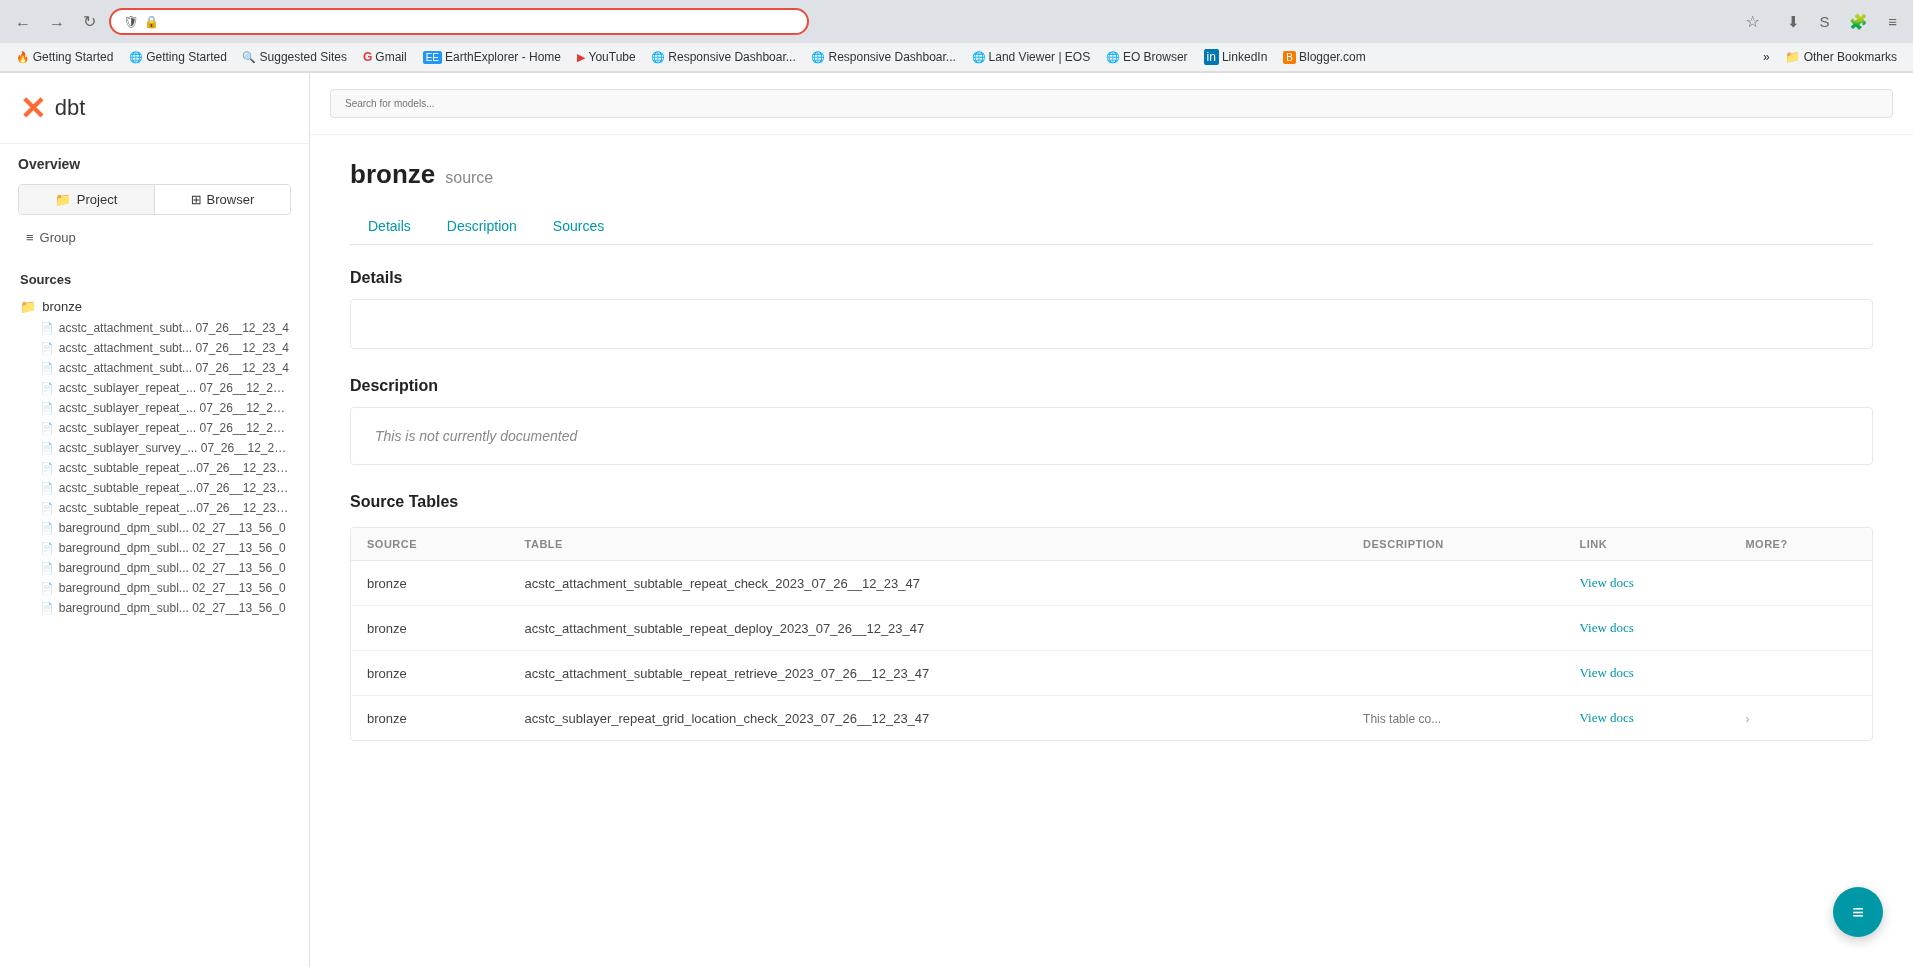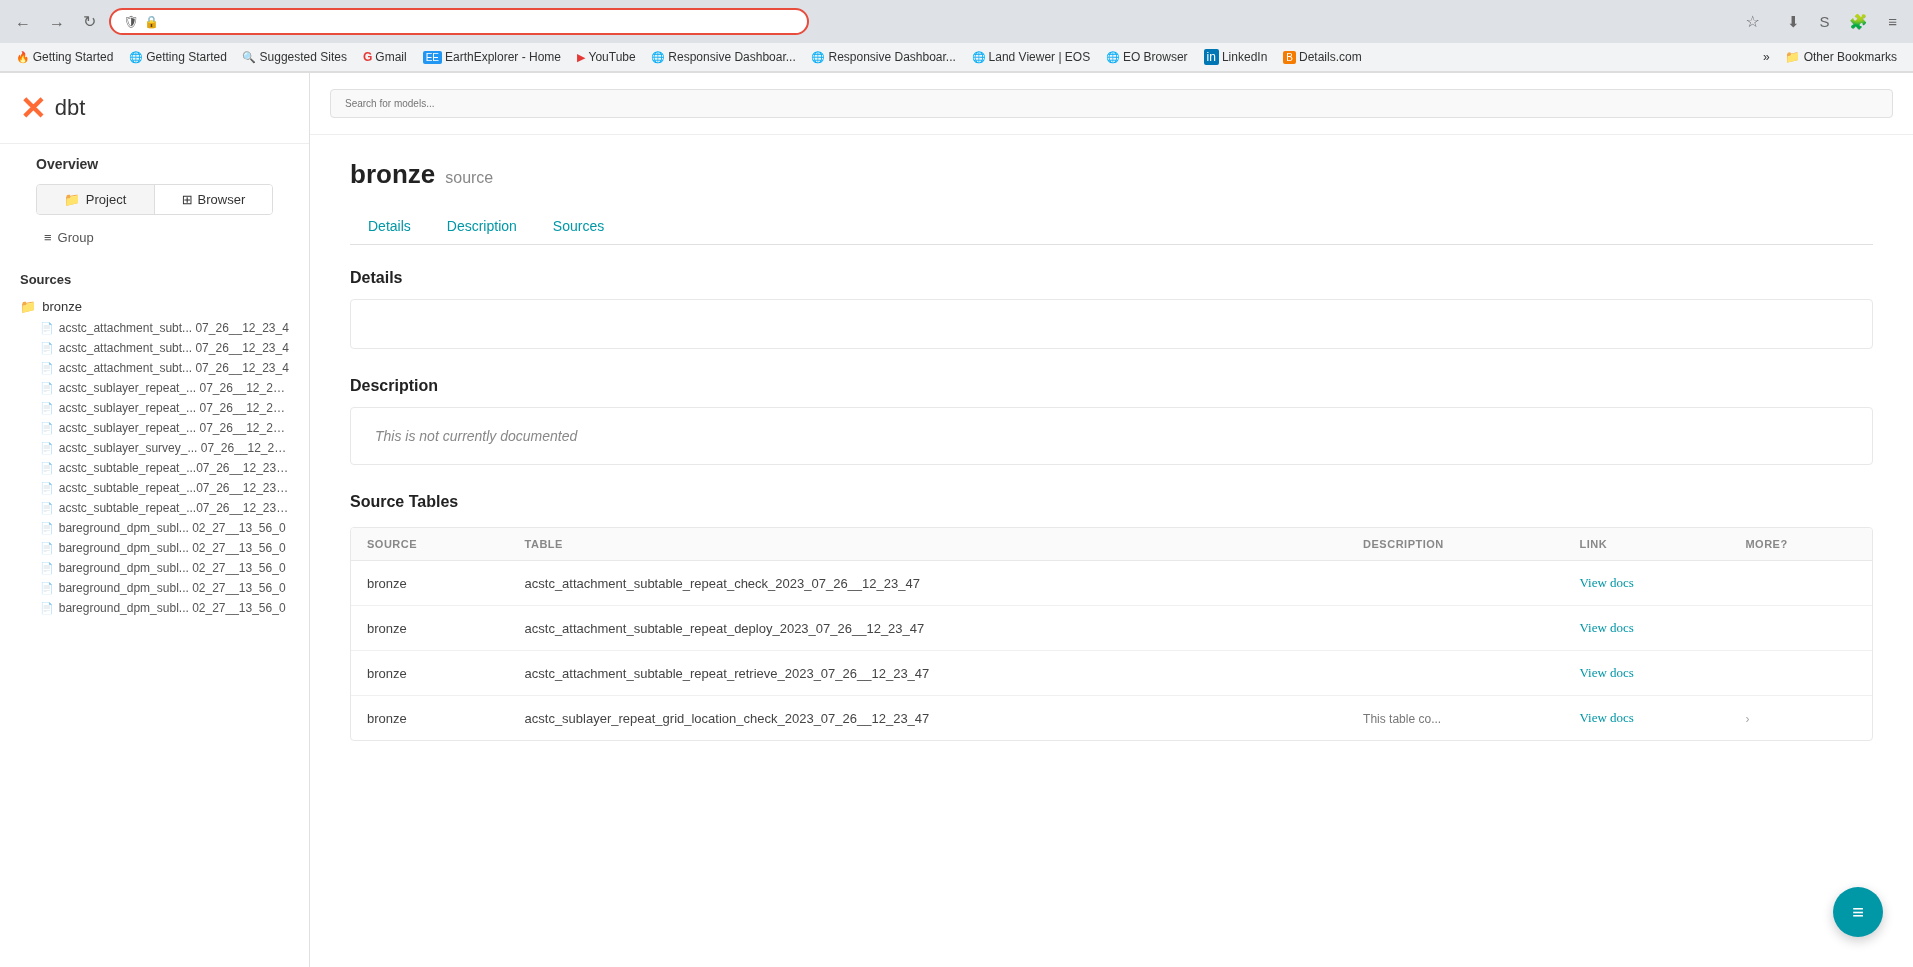--- a/index.html
+++ b/index.html
@@ -23,21 +23,21 @@
 
     
     .app-layout { display: flex; height: calc(967px - 70px); overflow: hidden; }
 
     
     .sidebar { width: 310px; min-width: 310px; border-right: 1px solid #e0e0e0; background: #fff; display: flex; flex-direction: column; overflow: hidden; }
     .sidebar-logo { padding: 16px 20px; display: flex; align-items: center; gap: 10px; border-bottom: 1px solid #eee; }
     .dbt-logo { display: flex; align-items: center; gap: 8px; }
     .dbt-x { color: #ff6b35; font-size: 28px; font-weight: bold; }
     .dbt-text { font-size: 22px; font-weight: 300; color: #333; }
-    .sidebar-nav { padding: 12px 36px; }
+    .sidebar-nav { padding: 12px 18px; }
     .overview-label { font-size: 14px; font-weight: 600; color: #333; margin-bottom: 12px; }
     .tab-row { display: flex; border: 1px solid #ddd; border-radius: 4px; overflow: hidden; margin-bottom: 10px; }
     .tab-btn { flex: 1; padding: 7px 10px; background: #fff; border: none; cursor: pointer; font-size: 13px; display: flex; align-items: center; justify-content: center; gap: 5px; color: #333; }
     .tab-btn.active { background: #f5f5f5; font-weight: 500; }
     .tab-btn:not(:last-child) { border-right: 1px solid #ddd; }
     .group-row { display: flex; align-items: center; gap: 6px; padding: 5px 8px; cursor: pointer; color: #555; border-radius: 3px; }
     .sources-section { padding: 10px 20px; flex: 1; overflow-y: auto; }
     .section-title { font-size: 13px; font-weight: 600; color: #333; margin-bottom: 8px; }
     .tree-folder { font-size: 13px; font-weight: 500; padding: 4px 0; display: flex; align-items: center; gap: 6px; cursor: pointer; }
     .tree-file { padding: 3px 0 3px 20px; font-size: 12px; color: #555; display: flex; align-items: center; gap: 5px; cursor: pointer; white-space: nowrap; overflow: hidden; text-overflow: ellipsis; }
@@ -143,21 +143,21 @@
     <a class="bookmark-item">
       <span class="bookmark-icon">🌐</span>
       <span>EO Browser</span>
     </a>
     <a class="bookmark-item">
       <span class="bookmark-icon" style="background:#0077b5;color:#fff;padding:1px 3px;font-size:12px;border-radius:2px;">in</span>
       <span>LinkedIn</span>
     </a>
     <a class="bookmark-item">
       <span class="bookmark-icon" style="background:#f57c00;color:#fff;padding:1px 3px;font-size:10px;border-radius:2px;">B</span>
-      <span>Details.com</span>
+      <span>Blogger.com</span>
     </a>
     <a class="bookmark-item more-bookmarks">
       <span>»</span>
     </a>
     <a class="bookmark-item">
       <span>📁</span>
       <span>Other Bookmarks</span>
     </a>
   </div>
 </div>

